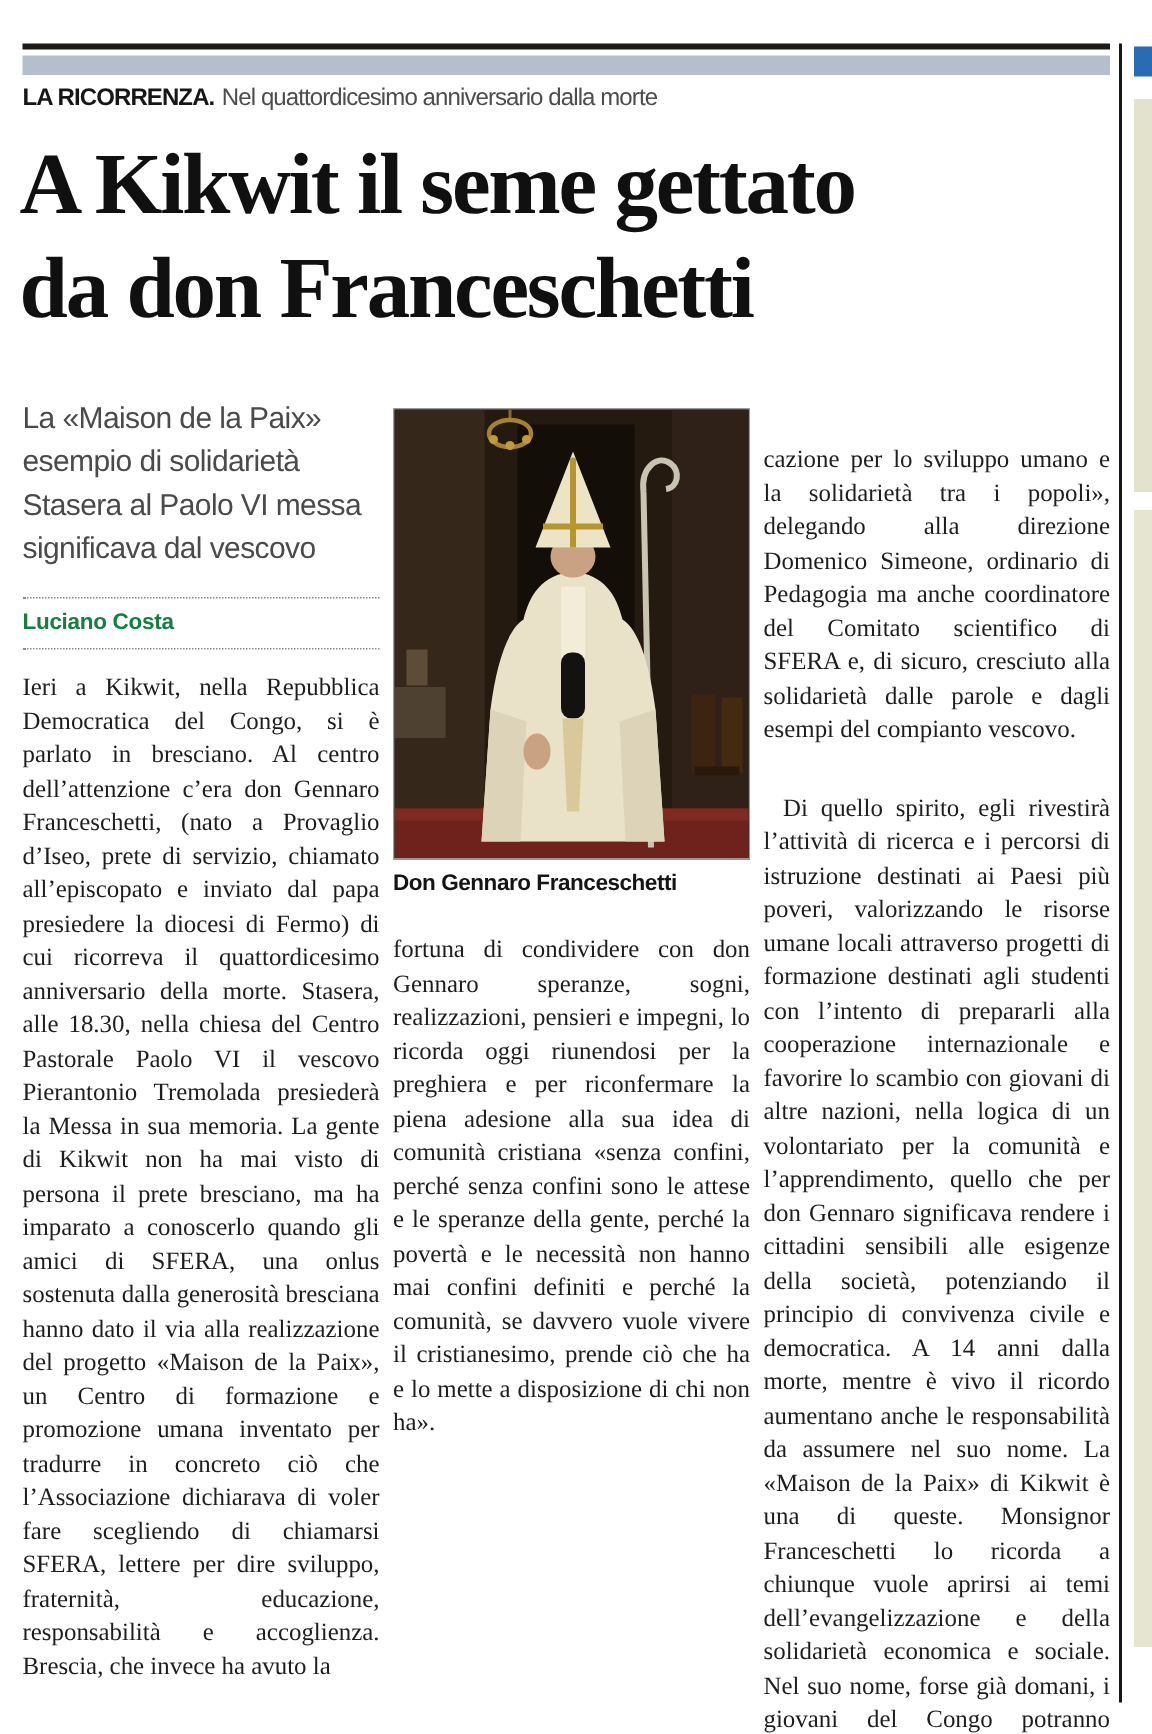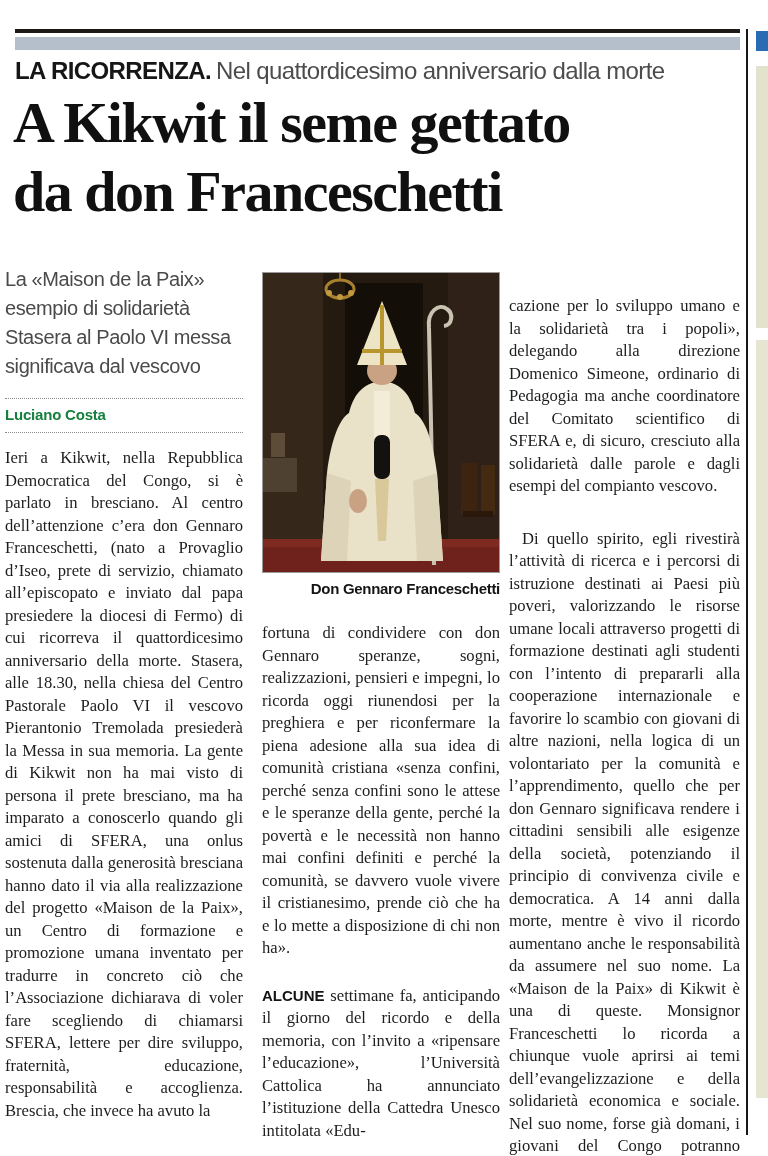--- a/index.html
+++ b/index.html
@@ -14,36 +14,36 @@
     color: #1d1d1d;
   }
   
   .bar-black { position: absolute; left: 15px; top: 29px; width: 725px; height: 4px; background: #1e1a18; }
   .bar-blue  { position: absolute; left: 15px; top: 37px; width: 725px; height: 13px; background: #b4bfcb; }
 
   
   .kicker {
     position: absolute; left: 15px; top: 57px; width: 725px;
     font-family: "Liberation Sans", sans-serif;
-    font-size: 24px; letter-spacing: -0.6px; color: #4c4c4c;
+    font-size: 16px; letter-spacing: -0.6px; color: #4c4c4c;
     white-space: nowrap;
   }
   .kicker b { color: #161616; font-weight: 700; margin-right: 5px; }
 
   
   .headline {
     position: absolute; left: 13px; top: 88px; width: 735px;
     font-family: "Liberation Serif", serif;
     font-weight: 700; font-size: 58px; line-height: 69px;
     letter-spacing: -1.5px; color: #101010;
   }
 
   
   .col { position: absolute; top: 265px; }
-  #col1 { left: 5px;  width: 238px; }
+  #col1 { left: 15px;  width: 238px; }
   #col2 { left: 262px; width: 238px; }
   #col3 { left: 509px; width: 231px; }
 
   .standfirst {
     font-family: "Liberation Sans", sans-serif;
     font-size: 20px; line-height: 29px; letter-spacing: -0.4px;
     color: #4a4a4a;
   }
   .byline-block {
     margin-top: 17px;
@@ -69,21 +69,21 @@
 
   
   .photo {
     position: relative; margin-top: 7px;
     width: 238px; height: 301px;
     border: 1px solid #9a9a9a; background: #241a10; overflow: hidden;
   }
   .caption {
     margin-top: 7px;
     font-family: "Liberation Sans", sans-serif;
-    font-size: 15px; font-weight: 700; letter-spacing: -0.3px; color: #141414; text-align: right;
+    font-size: 15px; font-weight: 700; letter-spacing: -0.3px; color: #141414;
   }
   #col2 .body-text { margin-top: 25px; }
 
   
   .edge-rule   { position: absolute; left: 746px; top: 29px; width: 2px; height: 1106px; background: #161616; }
   .edge-blue   { position: absolute; left: 756px; top: 31px; width: 12px; height: 20px; background: #2a6cb4; }
   .edge-beige1 { position: absolute; left: 756px; top: 66px; width: 12px; height: 262px; background: #e3e2cd; }
   .edge-beige2 { position: absolute; left: 756px; top: 340px; width: 12px; height: 758px; background: #e6e5d2; }
 
   .copyright {
@@ -166,21 +166,20 @@
           <line x1="99" y1="78" x2="139" y2="78" stroke="#b8962f" stroke-width="4"></line>
           <rect x="111" y="118" width="16" height="80" fill="#f2ecd8"></rect>
           <rect x="111" y="162" width="16" height="44" rx="7" fill="#141210"></rect>
           <path d="M112 206 L126 206 L123 268 L115 268 Z" fill="#d8c89a"></path>
           <ellipse cx="95" cy="228" rx="9" ry="12" fill="#c9a183"></ellipse>
         </g>
       </svg>
     </div>
     <div class="caption">Don Gennaro Franceschetti</div>
     <p class="body-text">fortuna di condividere con don Gennaro speranze, sogni, realizzazioni, pensieri e impegni, lo ricorda oggi riunendosi per la preghiera e per riconfermare la piena adesione alla sua idea di comunità cristiana «senza confini, perché senza confini sono le attese e le speranze della gente, perché la povertà e le necessità non hanno mai confini definiti e perché la comunità, se davvero vuole vivere il cristianesimo, prende ciò che ha e lo mette a disposizione di chi non ha».</p>
-    <p class="body-text para2"><span class="lead-word">ALCUNE</span><span> settimane fa, anticipando il giorno del ricordo e della memoria, con l’invito a «ripensare l’educazione», l’Università Cattolica ha annunciato l’istituzione della Cattedra Unesco intitolata «Edu-</span></p>
   </div>
 
   <div class="col" id="col3">
     <p class="body-text">cazione per lo sviluppo umano e la solidarietà tra i popoli», delegando alla direzione Domenico Simeone, ordinario di Pedagogia ma anche coordinatore del Comitato scientifico di SFERA e, di sicuro, cresciuto alla solidarietà dalle parole e dagli esempi del compianto vescovo.</p>
     <p class="body-text indent">Di quello spirito, egli rivestirà l’attività di ricerca e i percorsi di istruzione destinati ai Paesi più poveri, valorizzando le risorse umane locali attraverso progetti di formazione destinati agli studenti con l’intento di prepararli alla cooperazione internazionale e favorire lo scambio con giovani di altre nazioni, nella logica di un volontariato per la comunità e l’apprendimento, quello che per don Gennaro significava rendere i cittadini sensibili alle esigenze della società, potenziando il principio di convivenza civile e democratica. A 14 anni dalla morte, mentre è vivo il ricordo aumentano anche le responsabilità da assumere nel suo nome. La «Maison de la Paix» di Kikwit è una di queste. Monsignor Franceschetti lo ricorda a chiunque vuole aprirsi ai temi dell’evangelizzazione e della solidarietà economica e sociale. Nel suo nome, forse già domani, i giovani del Congo potranno sperare in giorni migliori. •</p>
     <div class="copyright">©RIPRODUZIONE RICORRENZA</div>
   </div>
 
   <div class="edge-rule"></div>
   <div class="edge-blue"></div>

